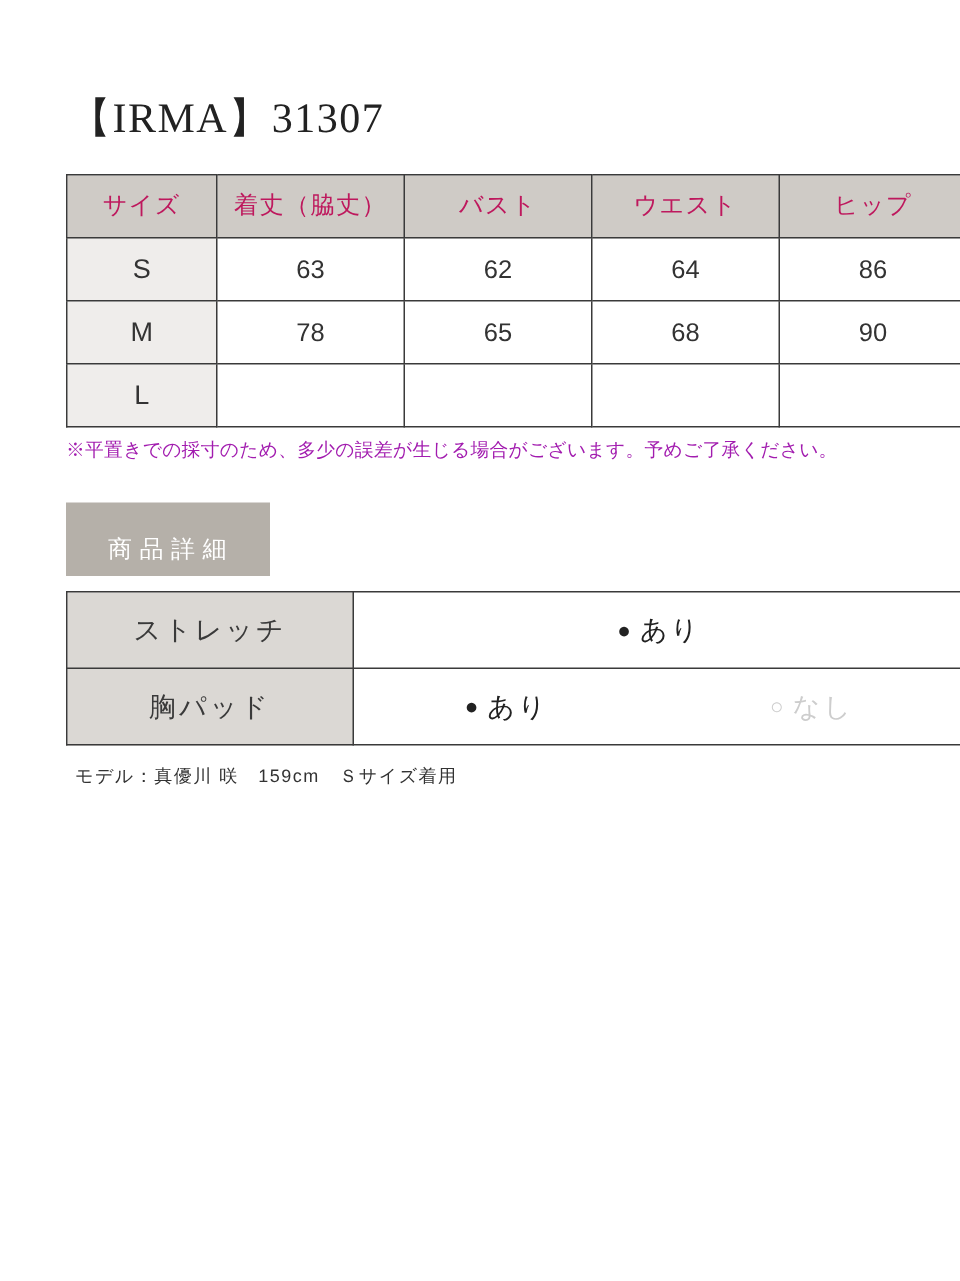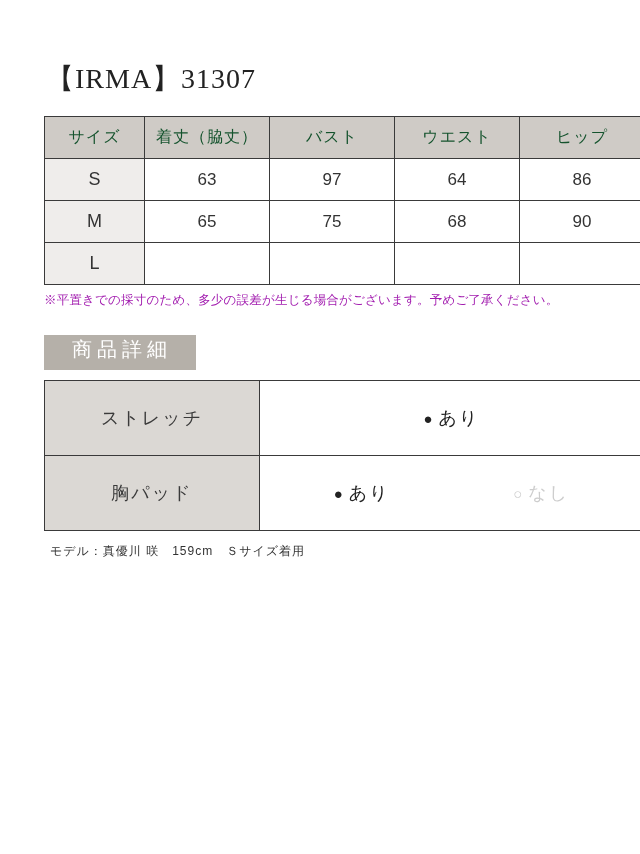--- a/index.html
+++ b/index.html
@@ -46,21 +46,21 @@
     text-align: center;
     font-size: 17px;
     color: #333333;
     height: 41px;
     padding: 0;
     font-weight: normal;
   }
   table.size-table thead th {
     background: #cfcbc6;
     font-size: 16px;
-    color: #14532d;
+    color: #be185d;
     letter-spacing: 1px;
   }
   table.size-table tbody td:first-child {
     background: #efedeb;
     font-size: 18px;
   }
   table.size-table tbody td {
     background: #ffffff;
   }
   .col-size { width: 100px; }
@@ -72,23 +72,23 @@
     margin: 7px 0 0 0;
     letter-spacing: 0.2px;
     white-space: nowrap;
   }
 
   
   .section-tag {
     display: inline-block;
     background: #b5b0a9;
     color: #ffffff;
-    font-size: 20px;
+    font-size: 16px;
     letter-spacing: 5px;
-    padding: 1px 24px 7px 28px;
+    padding: 21px 24px 7px 28px;
     margin: 26px 0 10px 0;
     position: relative;
   }
   .section-tag::after {
     content: "";
     position: absolute;
     right: -1px;
     top: 0;
     width: 0;
     height: 0;
@@ -97,21 +97,21 @@
   
   table.detail-table {
     width: 600px;
     border-collapse: collapse;
     table-layout: fixed;
     margin: 0 auto;
   }
   table.detail-table td {
     border: 1px solid #3a3a3a;
     height: 50px;
-    padding: 12px;
+    padding: 0;
     font-size: 18px;
     color: #333333;
     text-align: center;
     font-weight: normal;
   }
   table.detail-table td.label {
     width: 190px;
     background: #dbd8d4;
     font-size: 18px;
     letter-spacing: 2px;
@@ -174,28 +174,28 @@
         <th>着丈（脇丈）</th>
         <th>バスト</th>
         <th>ウエスト</th>
         <th>ヒップ</th>
       </tr>
     </thead>
     <tbody>
       <tr>
         <td>S</td>
         <td>63</td>
-        <td>97</td>
+        <td>62</td>
         <td>64</td>
         <td>86</td>
       </tr>
       <tr>
         <td>M</td>
+        <td>78</td>
         <td>65</td>
-        <td>75</td>
         <td>68</td>
         <td>90</td>
       </tr>
       <tr>
         <td>L</td>
         <td></td>
         <td></td>
         <td></td>
         <td></td>
       </tr>

